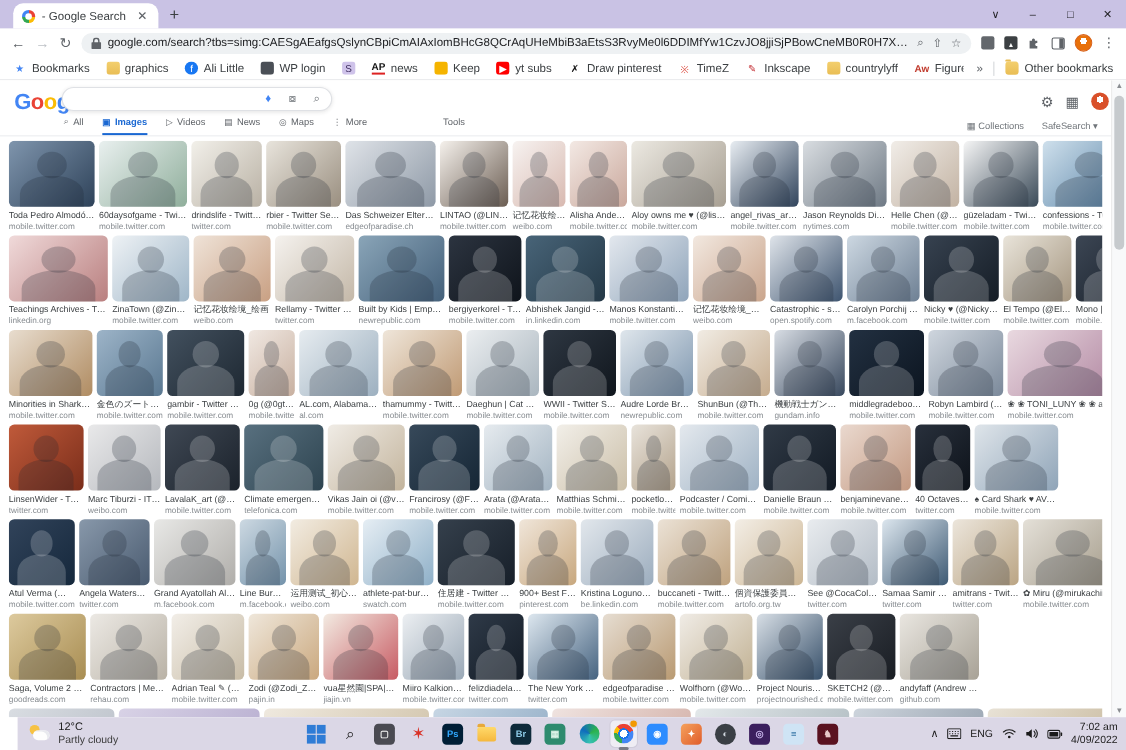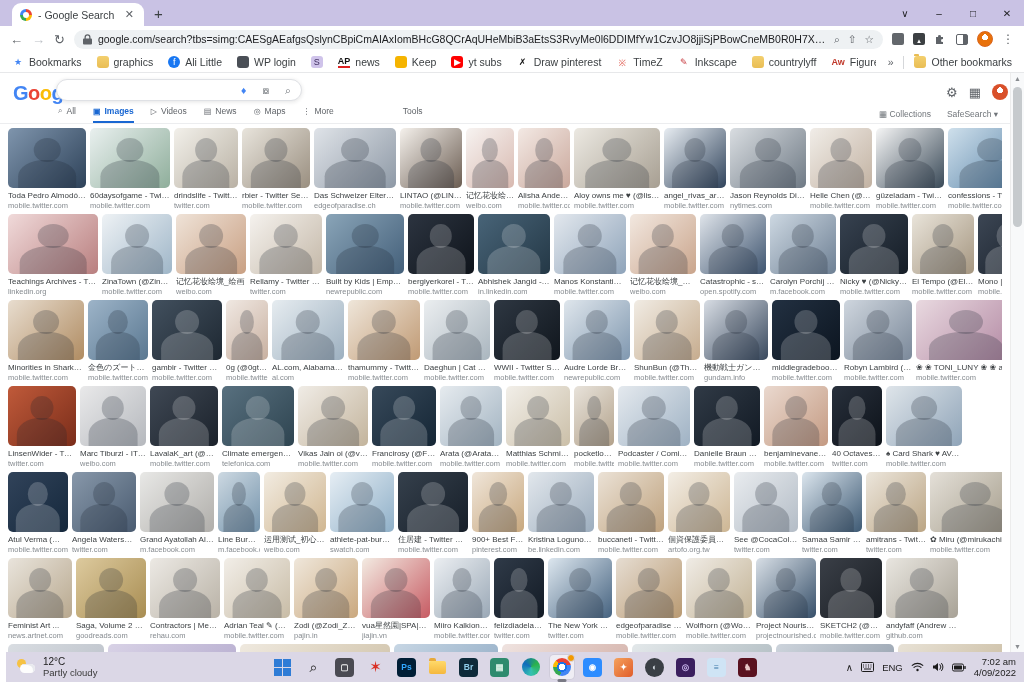--- a/index.html
+++ b/index.html
@@ -62,21 +62,21 @@
   .fig::before{content:"";position:absolute;left:50%;top:16%;width:34%;height:40%;transform:translateX(-50%);border-radius:50%;background:currentColor}
   .fig::after{content:"";position:absolute;left:50%;top:54%;width:74%;height:60%;transform:translateX(-50%);border-radius:45% 45% 0 0;background:currentColor}
   .cap{font-size:8px;color:#3c4043;line-height:9px;margin-top:3px;white-space:nowrap;overflow:hidden;text-overflow:ellipsis}
   .dom{font-size:7.5px;color:#868b90;line-height:9px;margin-top:1px;white-space:nowrap;overflow:hidden}
   
   .sb{position:absolute;top:0;right:0;bottom:0;width:14px;background:#f8f9fa;border-left:1px solid #ececec}
   .sb .ar{position:absolute;left:0;right:0;text-align:center;font-size:7px;color:#8a8d91}
   .sb .up{top:2px}.sb .dn{bottom:2px}
   .sbthumb{position:absolute;left:2px;right:2px;top:14px;height:140px;background:#c6cacd;border-radius:6px}
   
-  .taskbar{position:absolute;left:6px;right:0;bottom:0;height:30px;background:#dbd7e6;display:flex;align-items:center}
+  .taskbar{position:absolute;left:16px;right:0;bottom:0;height:30px;background:#dbd7e6;display:flex;align-items:center}
   .weather{position:absolute;left:10px;display:flex;align-items:center;gap:7px}
   .wicon{width:20px;height:16px;position:relative}
   .wicon::before{content:"";position:absolute;left:1px;top:0;width:9px;height:9px;border-radius:50%;background:#f6c244}
   .wicon::after{content:"";position:absolute;left:4px;top:5px;width:15px;height:9px;border-radius:6px;background:#fdfdfd;box-shadow:-3px 2px 0 -1px #e8e9ee inset}
   .wtxt div:first-child{font-size:10px;color:#1b1b1b}
   .wtxt div:last-child{font-size:9.5px;color:#3a3a3a}
   .ticons{margin:0 auto;display:flex;gap:7px;align-items:center;height:100%}
   .tic{width:24px;height:24px;border-radius:4px;display:flex;align-items:center;justify-content:center;font-size:11px;position:relative}
   .tic.active{background:rgba(255,255,255,.55);box-shadow:0 0 0 1px rgba(0,0,0,.05)}
   .tic.active::after{content:"";position:absolute;bottom:-3px;left:50%;transform:translateX(-50%);width:9px;height:3px;border-radius:2px;background:#7a7a85}
@@ -753,27 +753,20 @@
           </figure>
           <figure class="gitem" style="width: 90px;">
             <div class="thumb" style="background: linear-gradient(135deg, rgb(228, 224, 216), rgb(159, 150, 132));">
               <div class="fig"></div>
             </div>
             <div class="cap">✿ Miru (@mirukachii) / Twit...</div>
             <div class="dom">mobile.twitter.com</div>
           </figure>
         </div>
         <div class="grow">
-          <figure class="gitem" style="width: 64px;">
-            <div class="thumb" style="background: linear-gradient(135deg, rgb(233, 228, 220), rgb(184, 168, 142));">
-              <div class="fig"></div>
-            </div>
-            <div class="cap">Feminist Art ...</div>
-            <div class="dom">news.artnet.com</div>
-          </figure>
           <figure class="gitem" style="width: 70px;">
             <div class="thumb" style="background: linear-gradient(135deg, rgb(221, 202, 158), rgb(168, 141, 82));">
               <div class="fig"></div>
             </div>
             <div class="cap">Saga, Volume 2 by Brian K...</div>
             <div class="dom">goodreads.com</div>
           </figure>
           <figure class="gitem" style="width: 70px;">
             <div class="thumb" style="background: linear-gradient(135deg, rgb(236, 233, 228), rgb(185, 178, 166));">
               <div class="fig"></div>

